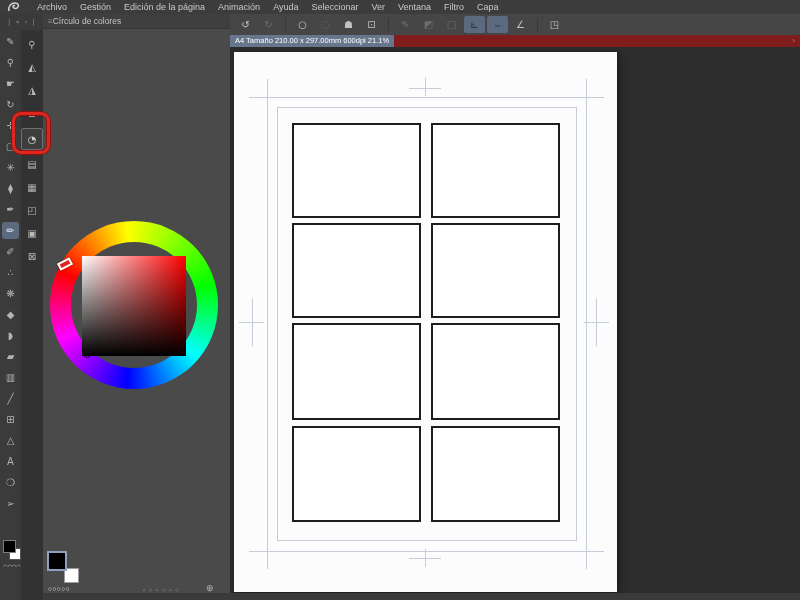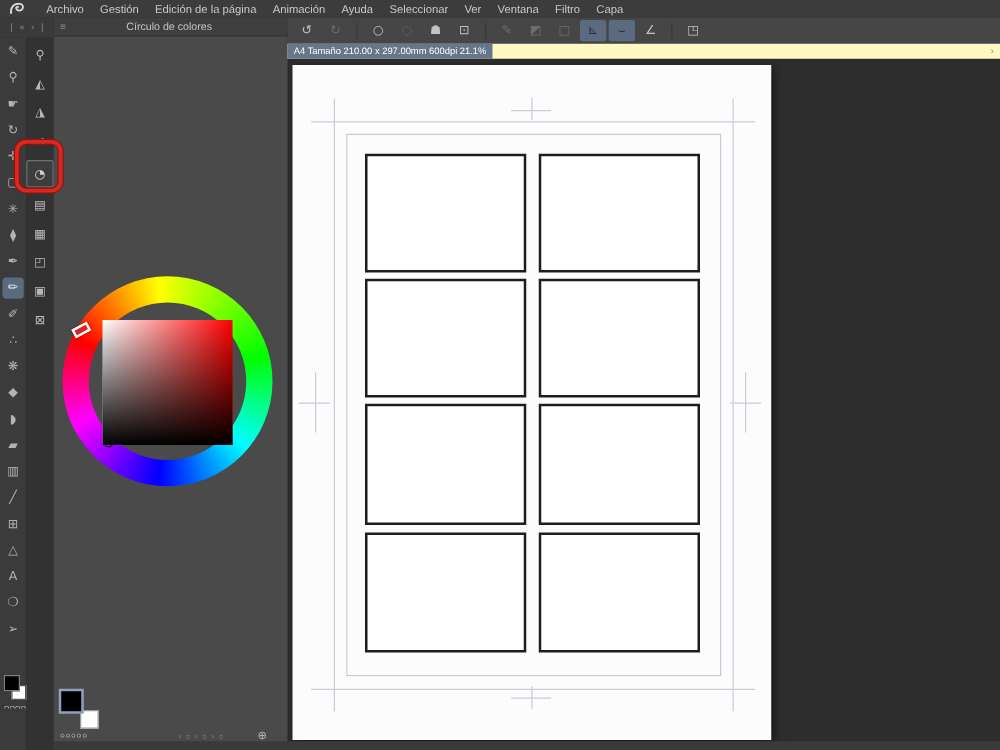--- a/index.html
+++ b/index.html
@@ -15,33 +15,33 @@
 
   
   .dock-strip { position:absolute; left:0; top:14px; width:43px; height:16px; background:#3a3a3a;
                 display:flex; align-items:center; justify-content:center; gap:5px; z-index:4; }
   .dock-icon { font-size:7px; color:#8f8f8f; font-family:"DejaVu Sans",sans-serif; }
 
   
   .panel-header { position:absolute; left:43px; top:14px; width:187px; height:15px; background:#3f3f3f;
                   border-bottom:1px solid #353535; display:flex; align-items:center; z-index:4; }
   .panel-header .hicon { font-size:8px; color:#8f8f8f; margin-left:5px; }
-  .panel-title { flex:1; text-align:center; font-size:8.5px; color:#c4c4c4; padding-right:12px; }
+  .panel-title { flex:1; font-size:8.5px; color:#c4c4c4; padding-right:12px; }
 
   
   .main-toolbar { position:absolute; left:230px; top:14px; width:570px; height:21px; background:#464646;
                   display:flex; align-items:center; padding-left:5px; gap:2px; z-index:4; }
   .tbtn { width:21px; height:17px; display:flex; align-items:center; justify-content:center;
           font-size:10px; color:#c2c2c2; border-radius:2px; font-family:"DejaVu Sans",sans-serif; }
   .tbtn.s-dim { color:#6d6d6d; }
   .tbtn.s-active { background:#5c6a80; color:#232c3c; }
   .tb-divider { width:1px; height:13px; background:#383838; margin:0 4px; }
 
   
-  .info-row { position:absolute; left:230px; top:35px; width:570px; height:12px; background:#fef9c3; z-index:4; }
+  .info-row { position:absolute; left:230px; top:35px; width:570px; height:12px; background:#7f1d1d; z-index:4; }
   .info-chip { position:absolute; left:0; top:0; height:12px; background:#67768c; color:#fff;
                font-size:7.5px; line-height:12px; padding:0 5px; white-space:nowrap; }
   .overflow-chevron { position:absolute; right:5px; top:1px; color:#8f8f8f; font-size:8px; }
 
   
   .col1 { position:absolute; left:0; top:30px; width:21px; height:570px; background:#3b3b3b;
           display:flex; flex-direction:column; align-items:center; padding-top:3px; gap:4px; z-index:3; }
   .tool { width:17px; height:17px; flex:0 0 17px; display:flex; align-items:center; justify-content:center;
           font-size:10px; color:#b3b3b3; border-radius:3px; font-family:"DejaVu Sans",sans-serif; }
   .tool.s-selected { background:#5c6a80; color:#e2e9f5; }

